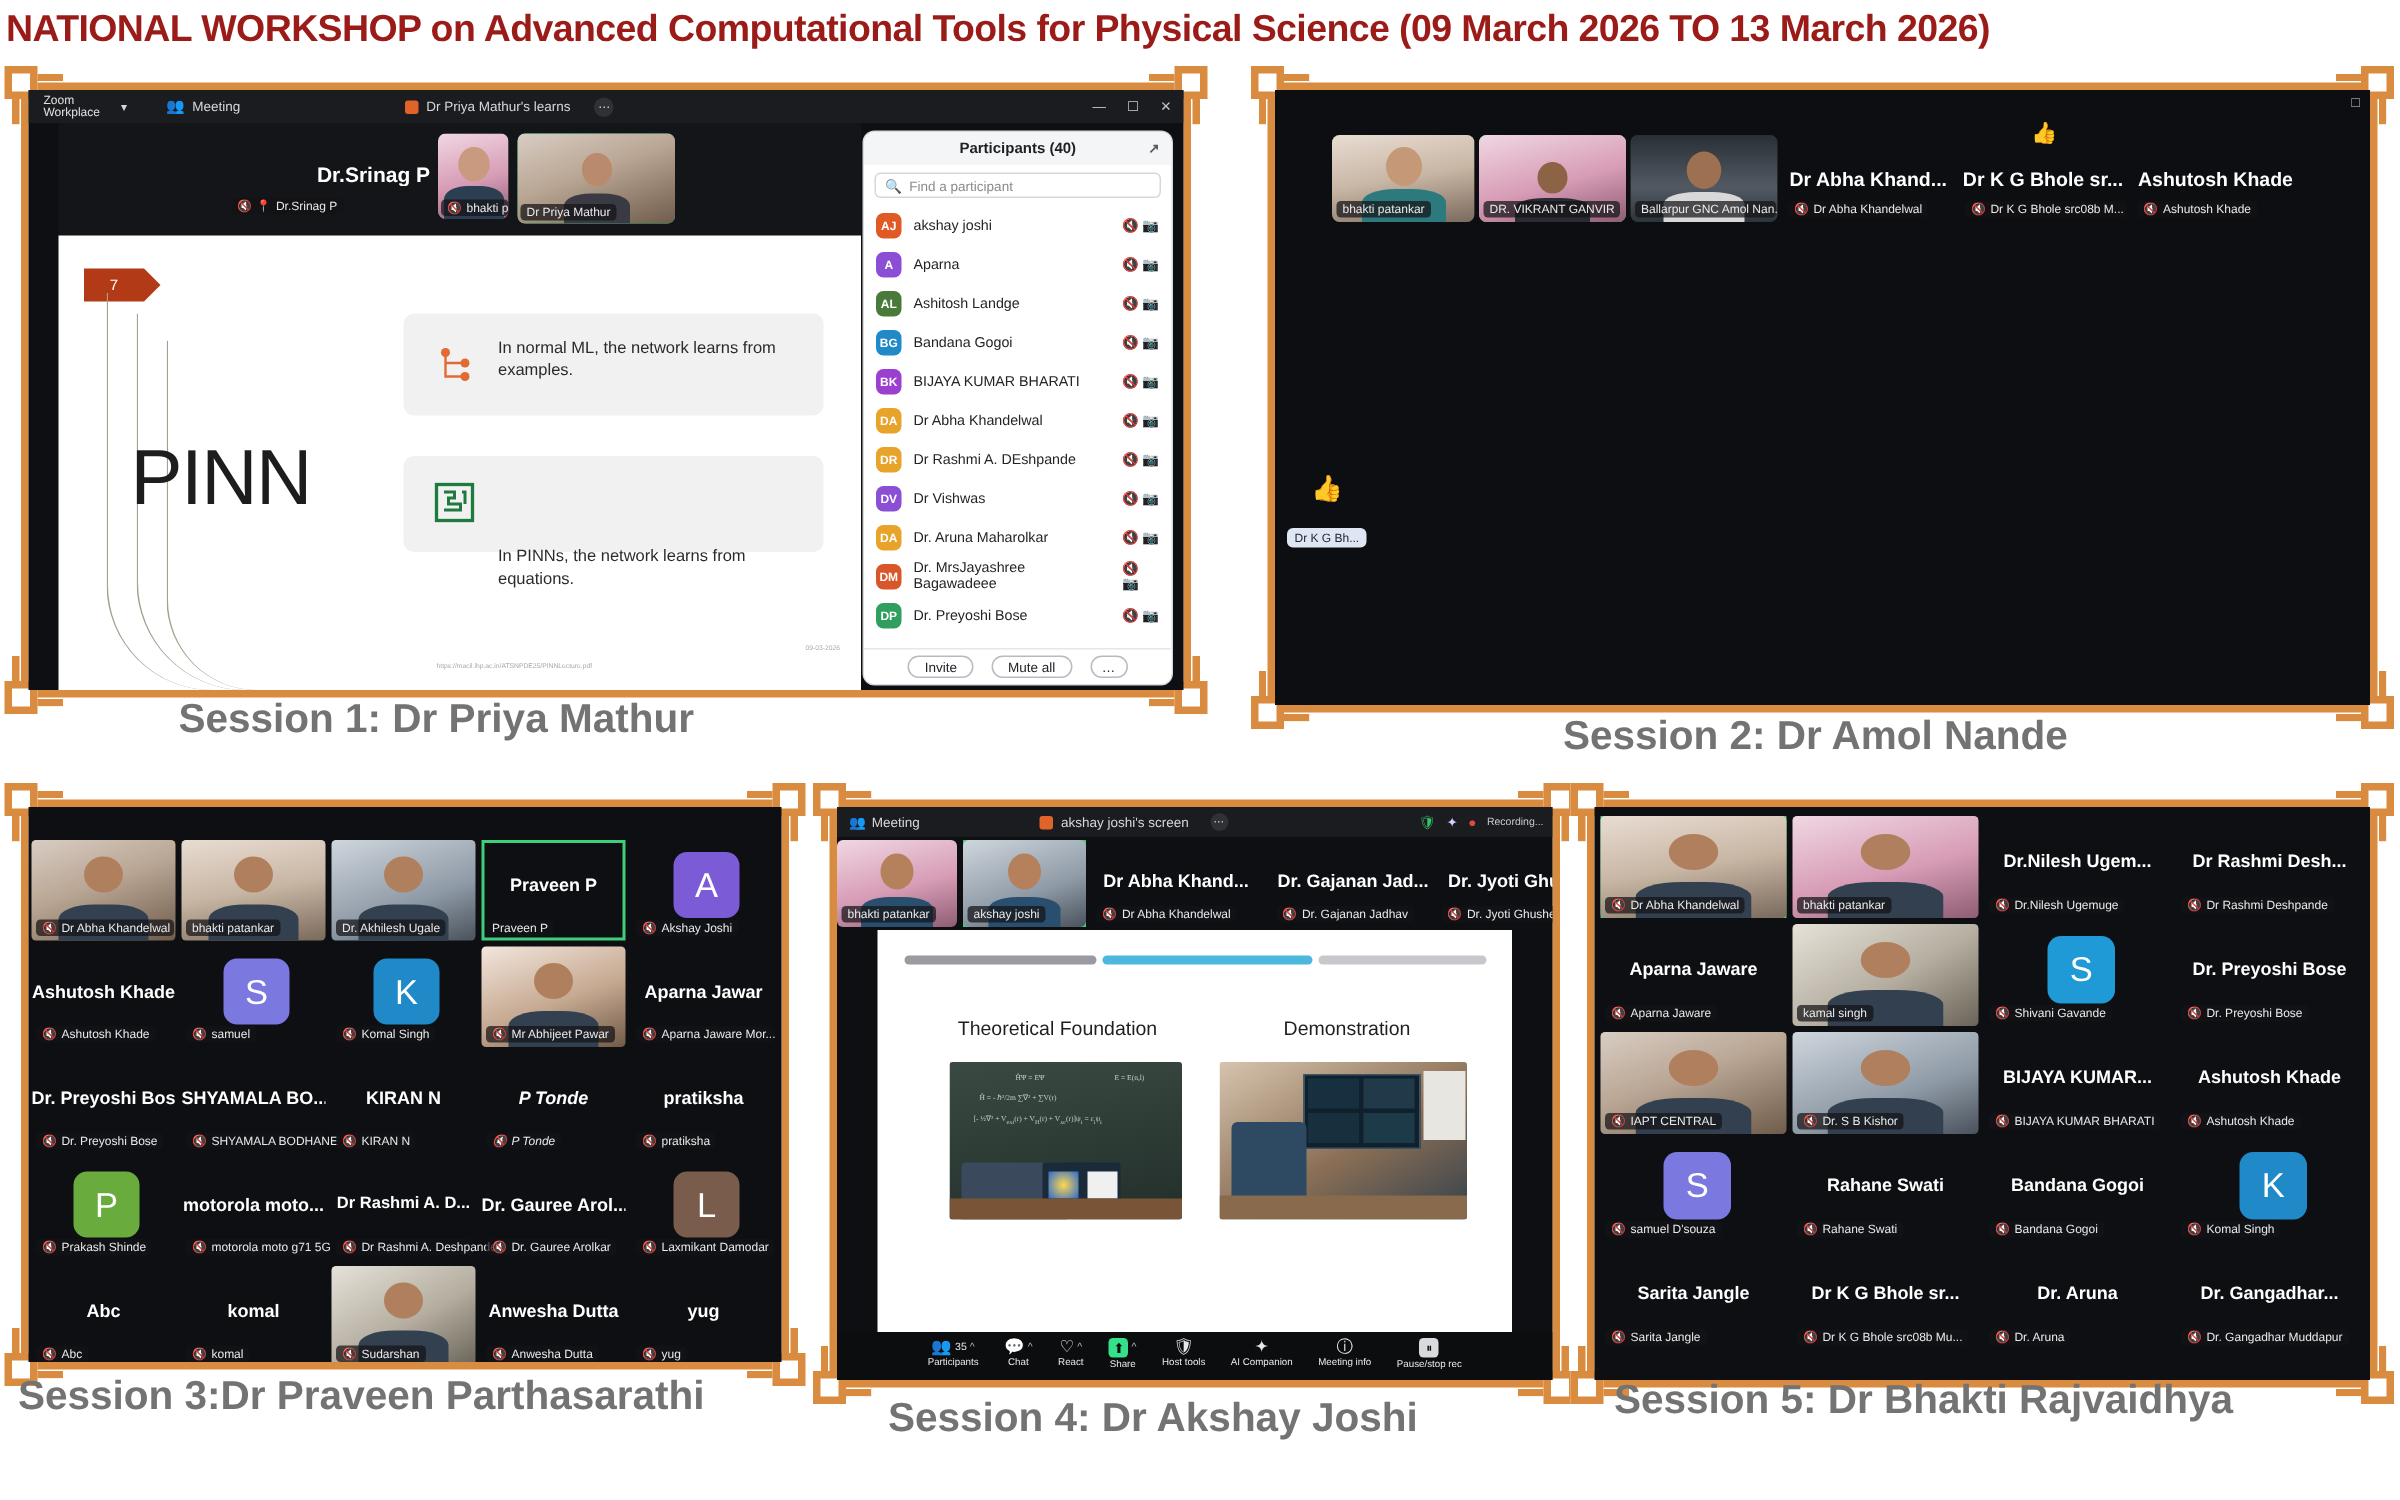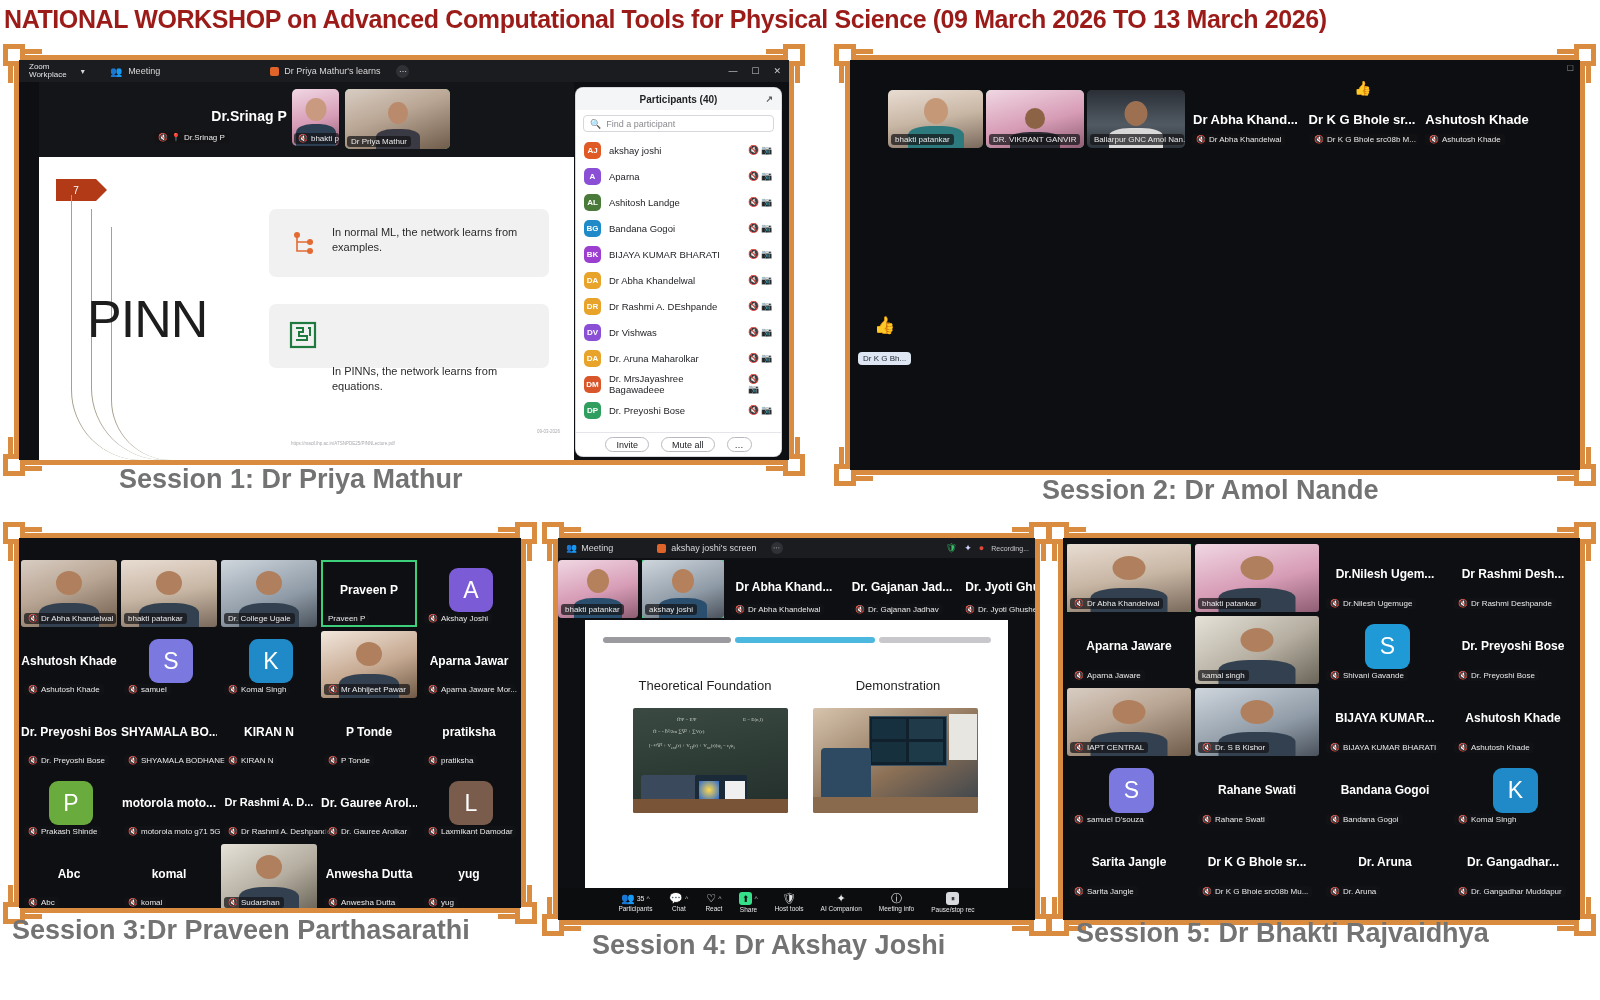--- a/index.html
+++ b/index.html
@@ -401,21 +401,21 @@
         <div class="nametag">
           <span>bhakti patankar</span>
         </div>
       </div>
       <div style="position: absolute; left: 202px; top: 22px; width: 96px; height: 67px;">
         <div class="photo p5" style="position: absolute; inset: 0px; border-radius: 3px; overflow: hidden;">
           <div class="head" style="top: 11px; width: 26px; height: 24px; background: rgb(176, 128, 94);"></div>
           <div class="body" style="bottom: 0px; width: 60px; height: 24px; background: rgb(50, 64, 79);"></div>
         </div>
         <div class="nametag">
-          <span>Dr. College Ugale</span>
+          <span>Dr. Akhilesh Ugale</span>
         </div>
       </div>
       <div style="position: absolute; left: 302px; top: 22px; width: 96px; height: 67px; outline: rgb(62, 207, 122) solid 2px; outline-offset: -2px;">
         <div class="bigname" style="top: 23px; font-size: 12px;">Praveen P</div>
         <div class="nametag">
           <span>Praveen P</span>
         </div>
       </div>
       <div style="position: absolute; left: 402px; top: 22px; width: 96px; height: 67px;">
         <div class="avatar" style="left: 28px; top: 8px; width: 44px; height: 44px; background: rgb(123, 91, 214); font-size: 23px;">A</div>
@@ -476,21 +476,21 @@
           <span>SHYAMALA BODHANE</span>
         </div>
       </div>
       <div style="position: absolute; left: 202px; top: 164px; width: 96px; height: 67px;">
         <div class="bigname" style="top: 23px; font-size: 12px;">KIRAN N</div>
         <div class="nametag">
           <span class="mic">🔇</span>
           <span>KIRAN N</span>
         </div>
       </div>
-      <div style="position: absolute; left: 302px; top: 164px; width: 96px; height: 67px;">
+      <div style="position: absolute; left: 302px; top: 164px; width: 96px; height: 67px; font-style: italic;">
         <div class="bigname" style="top: 23px; font-size: 12px;">P Tonde</div>
         <div class="nametag">
           <span class="mic">🔇</span>
           <span>P Tonde</span>
         </div>
       </div>
       <div style="position: absolute; left: 402px; top: 164px; width: 96px; height: 67px;">
         <div class="bigname" style="top: 23px; font-size: 12px;">pratiksha</div>
         <div class="nametag">
           <span class="mic">🔇</span>
@@ -584,21 +584,21 @@
     <div class="corner bl"></div>
     <div class="corner br"></div>
   </div>
 
   <div class="shot" style="left:558px; top:538px; width:477px; height:382px; background:#0e0f12;">
     <div class="zbar" style="position:absolute; left:0; top:0; width:477px; height:20px;">
       <span style="margin-left:8px; display:flex; align-items:center; gap:4px;">
         <span style="font-size:9px;">👥</span>
         <span>Meeting</span>
       </span>
-      <span style="margin-left:44px; display:flex; align-items:center; gap:5px;">
+      <span style="margin-left:80px; display:flex; align-items:center; gap:5px;">
         <span style="width:9px; height:9px; background:#e0642a; border-radius:2px;"></span>
         <span>akshay joshi's screen</span>
       </span>
       <span style="margin-left:14px; width:12px; height:12px; border-radius:50%; background:#303136; display:flex; align-items:center; justify-content:center; font-size:7px;">⋯</span>
       <span style="margin-left:auto; margin-right:6px; display:flex; align-items:center; gap:7px; font-size:9px;">
         <span style="color:#35c26b;">🛡</span>
         <span style="color:#cfd2ff;">✦</span>
         <span style="color:#e2493c;">●</span>
         <span style="color:#c9c9cc; font-size:7px;">Recording...</span>
       </span>

